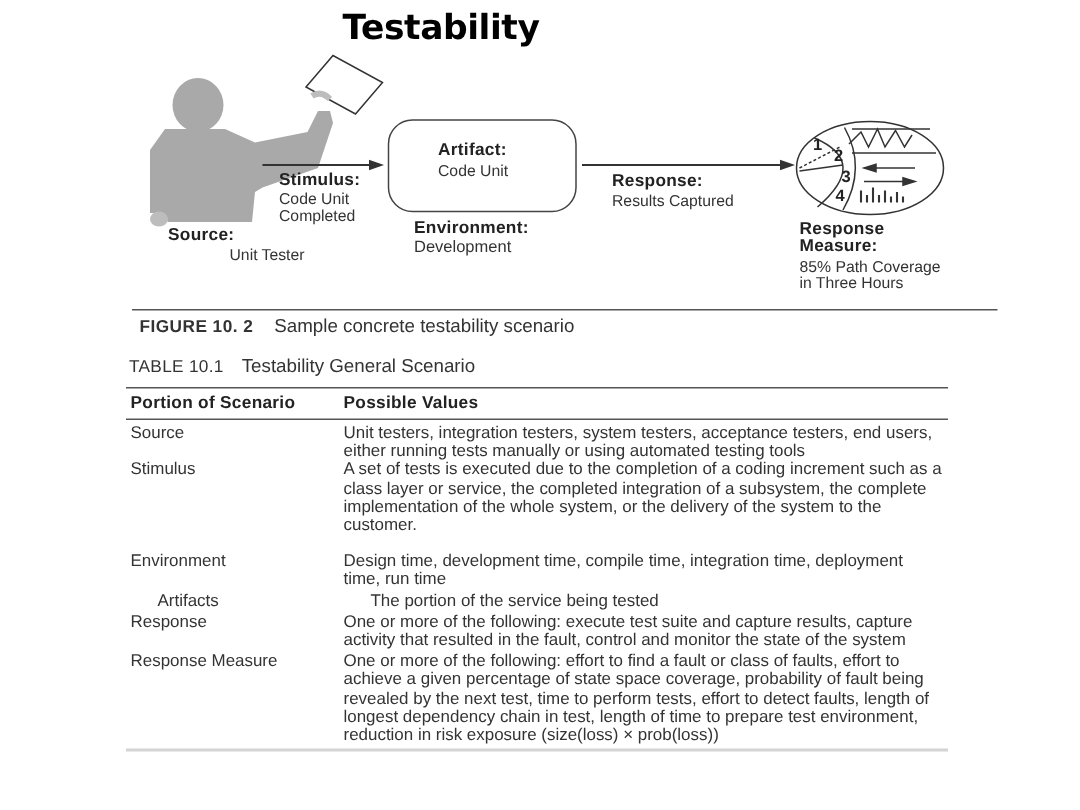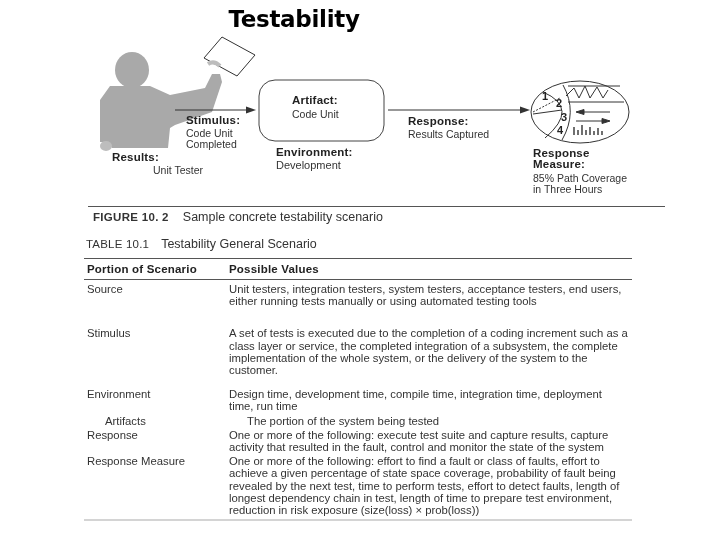--- a/index.html
+++ b/index.html
@@ -92,21 +92,21 @@
       </g>
     </g>
     <g font-family="Liberation Sans, sans-serif" font-weight="bold" font-size="11" fill="#222">
       <text x="542" y="100">1</text>
       <text x="556" y="107">2</text>
       <text x="561" y="121">3</text>
       <text x="557" y="134">4</text>
     </g>
   </svg>
 
-  <div class="lbl-bold" style="left:112px; top:151px;">Results:</div>
+  <div class="lbl-bold" style="left:112px; top:151px;">Source:</div>
   <div class="lbl" style="left:112px; top:164px;padding-left:41px;">Unit Tester</div>
 
   <div class="lbl-bold" style="left:186px; top:114px;">Stimulus:</div>
   <div class="lbl" style="left:186px; top:127px;">Code Unit</div>
   <div class="lbl" style="left:186px; top:138px;">Completed</div>
 
   <div class="lbl-bold" style="left:292px; top:94px;">Artifact:</div>
   <div class="lbl" style="left:292px; top:108px;">Code Unit</div>
 
   <div class="lbl-bold" style="left:276px; top:146px;">Environment:</div>
@@ -135,31 +135,31 @@
   <div class="tbl-head">
     <div class="col1">Portion of Scenario</div>
     <div class="col2">Possible Values</div>
   </div>
   <div class="tbl-head-rule"></div>
 
   <div class="tbl-row" style="margin-top:3px;">
     <div class="col1">Source</div>
     <div class="col2">Unit testers, integration testers, system testers, acceptance testers, end users, either running tests manually or using automated testing tools</div>
   </div>
-  <div class="tbl-row" style="margin-top:20px;">
+  <div class="tbl-row" style="margin-top:0;">
     <div class="col1">Stimulus</div>
     <div class="col2">A set of tests is executed due to the completion of a coding increment such as a class layer or service, the completed integration of a subsystem, the complete implementation of the whole system, or the delivery of the system to the customer.</div>
   </div>
   <div class="tbl-row" style="margin-top:12px;">
     <div class="col1">Environment</div>
     <div class="col2">Design time, development time, compile time, integration time, deployment time, run time</div>
   </div>
   <div class="tbl-row" style="margin-top:2px;margin-left:18px;">
     <div class="col1">Artifacts</div>
-    <div class="col2">The portion of the system being tested</div>
+    <div class="col2">The portion of the service being tested</div>
   </div>
   <div class="tbl-row" style="margin-top:2px;">
     <div class="col1">Response</div>
     <div class="col2">One or more of the following: execute test suite and capture results, capture activity that resulted in the fault, control and monitor the state of the system</div>
   </div>
   <div class="tbl-row" style="margin-top:2px;">
     <div class="col1">Response Measure</div>
     <div class="col2">One or more of the following: effort to find a fault or class of faults, effort to achieve a given percentage of state space coverage, probability of fault being revealed by the next test, time to perform tests, effort to detect faults, length of longest dependency chain in test, length of time to prepare test environment, reduction in risk exposure (size(loss) × prob(loss))</div>
   </div>
   <div class="tbl-bottom-rule"></div>

